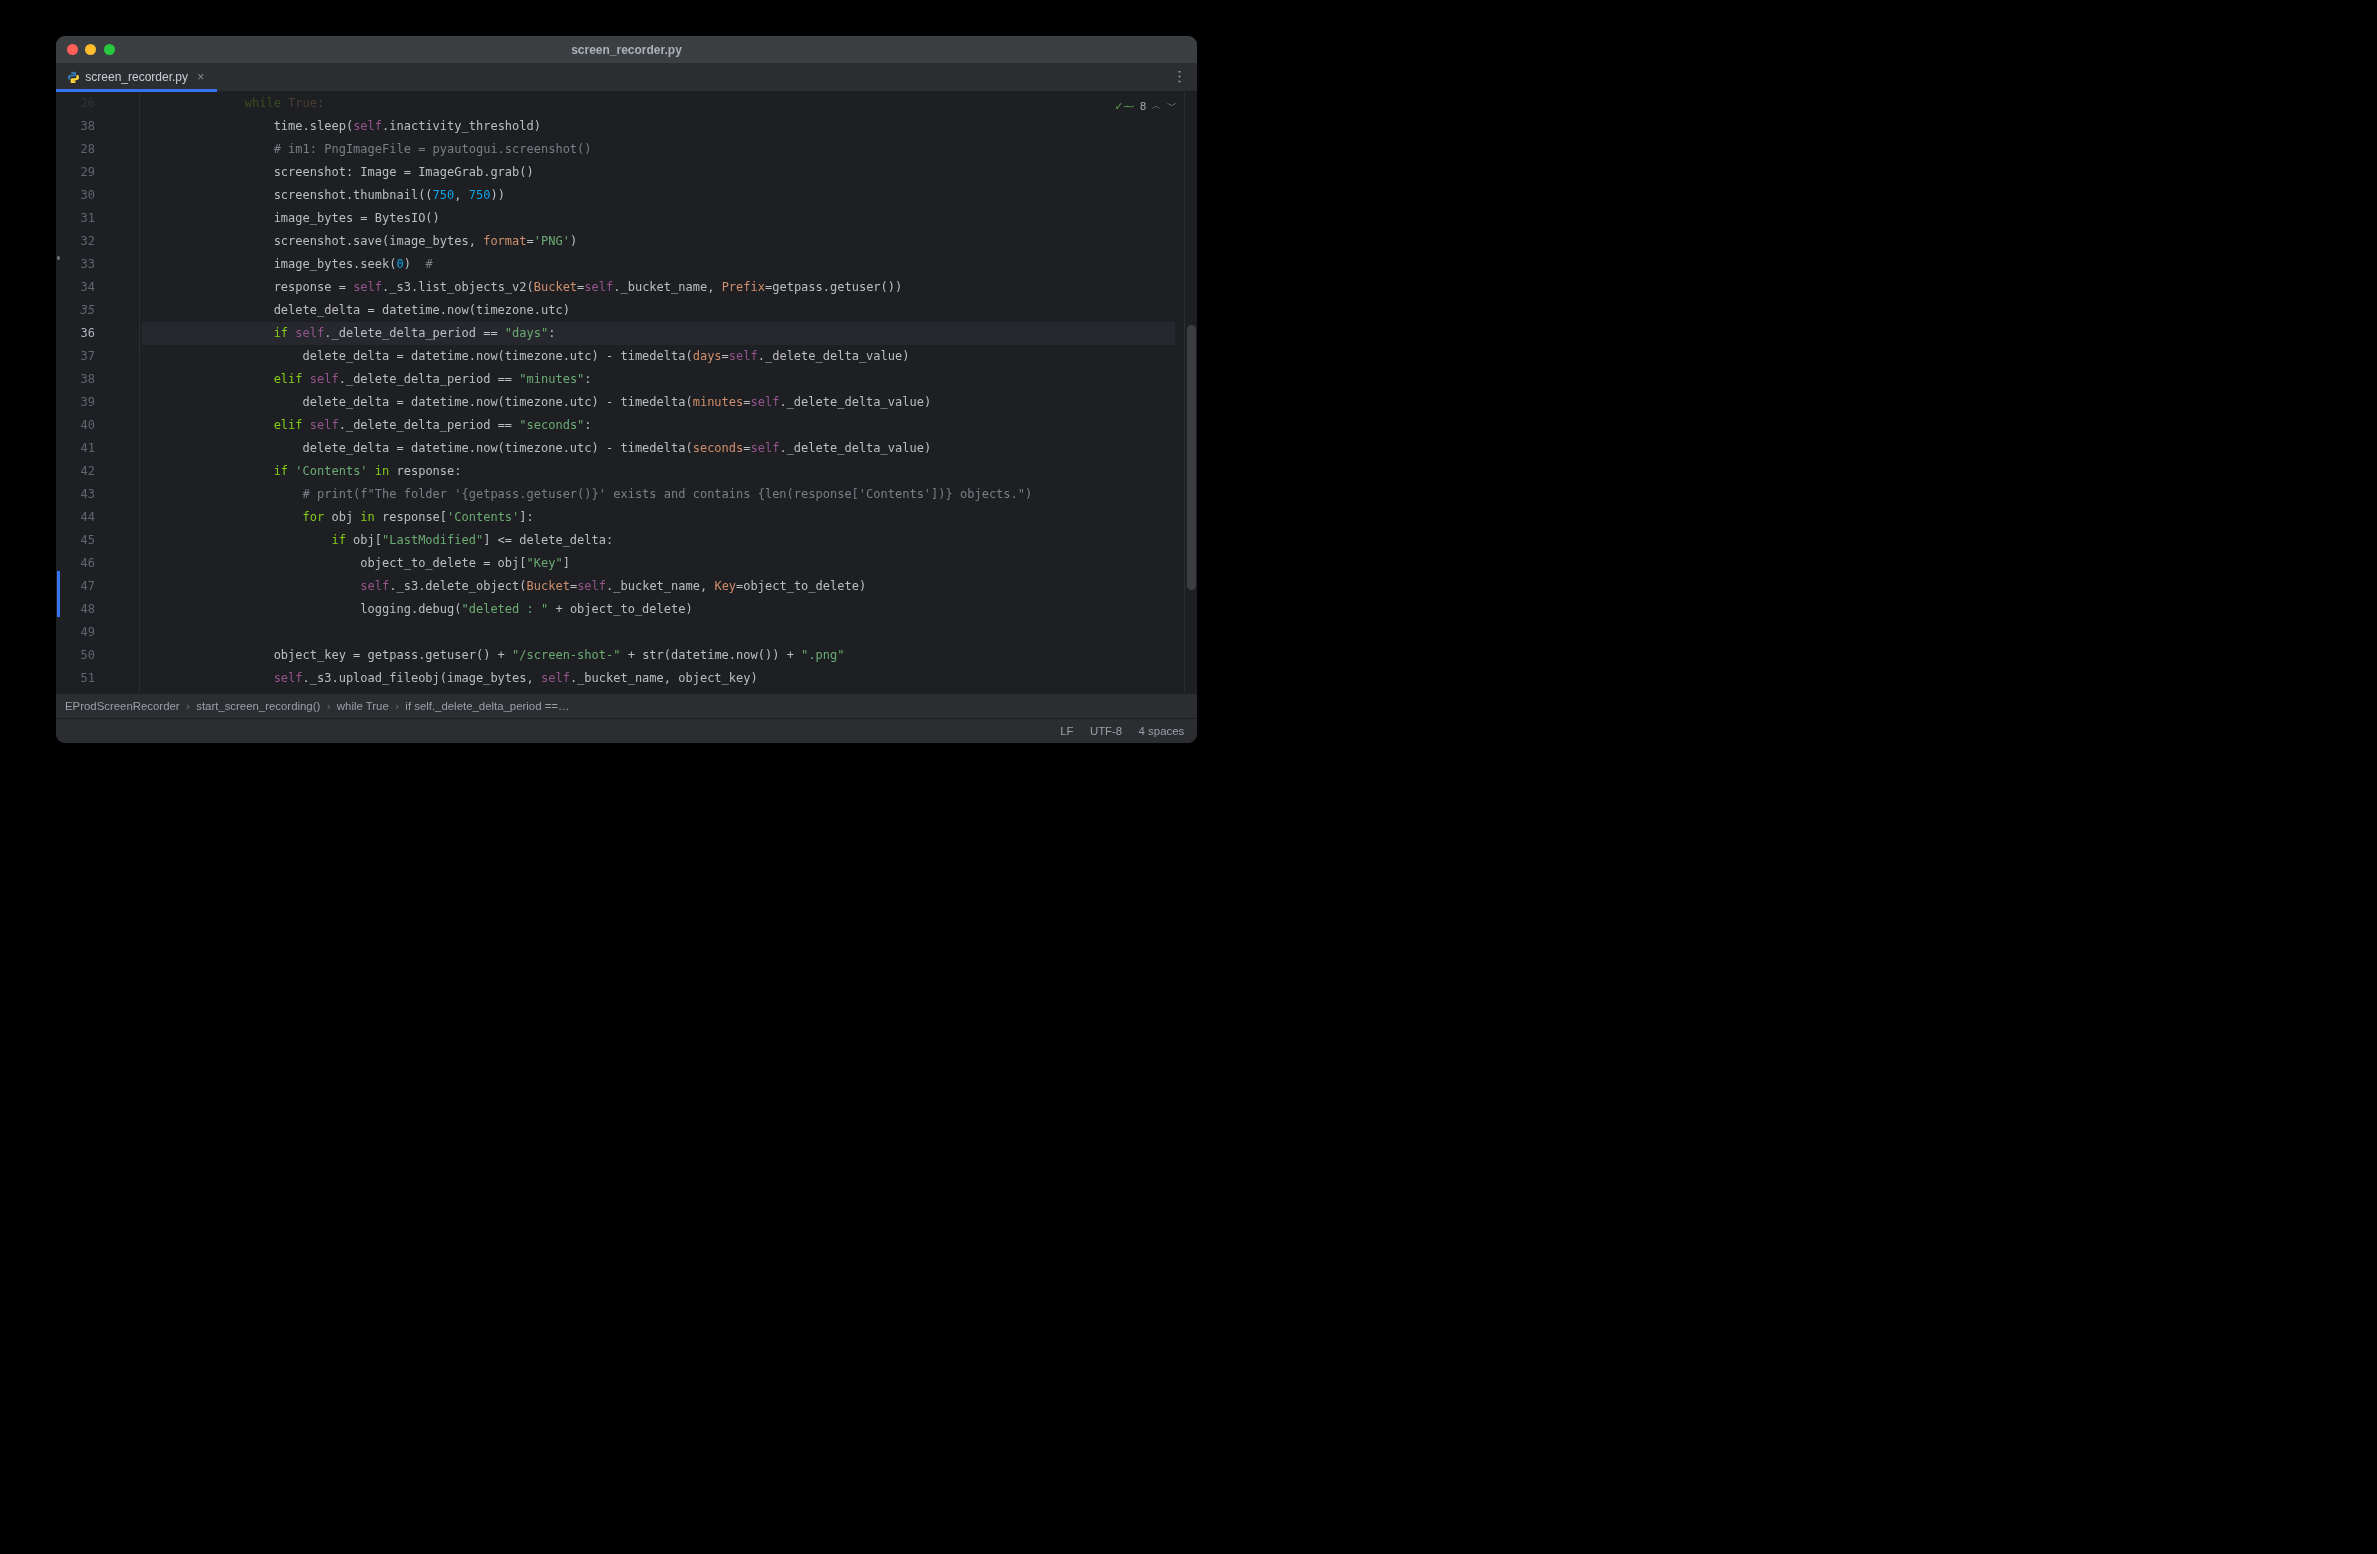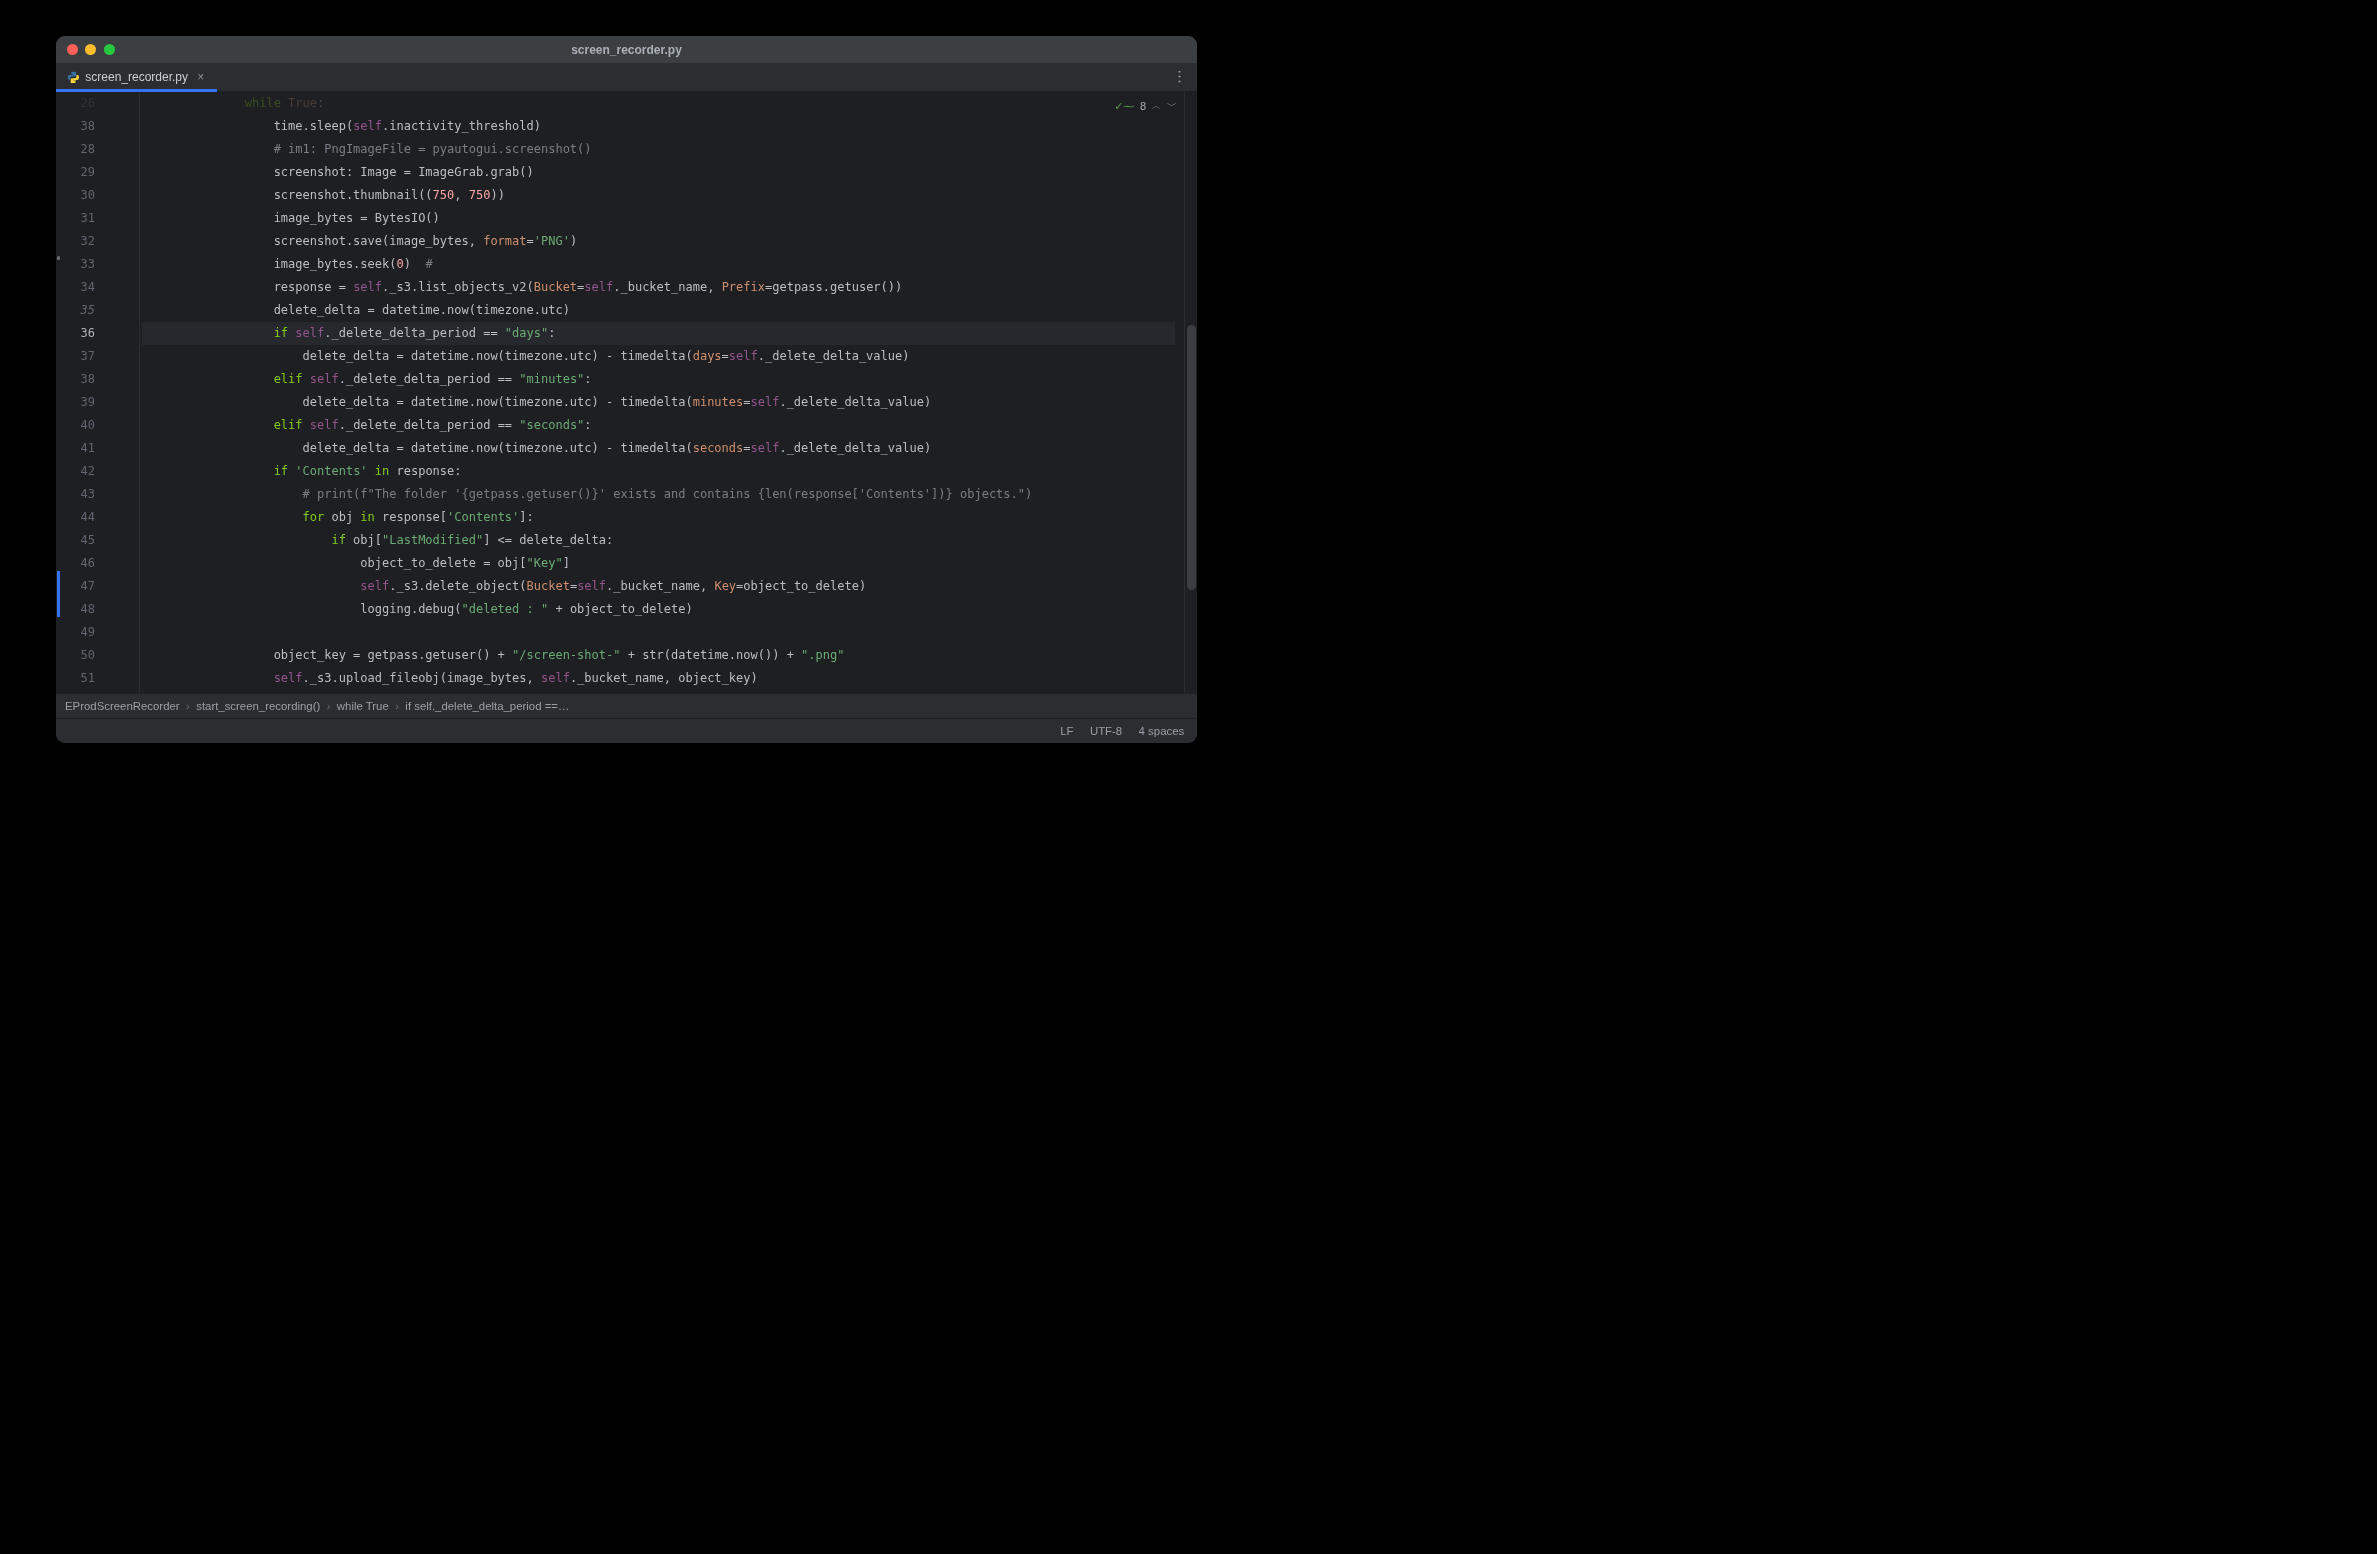--- a/index.html
+++ b/index.html
@@ -65,21 +65,21 @@
   .fold-col{ width:36px; background:#1e1f22; border-right:0.9px solid #2b2d30;}
   .mod-bar{ position:absolute; left:0.9px; width:2.7px; background:#3574f0;}
   .code{
     flex:1; font-family:ui-monospace,Menlo,Consolas,monospace;
     font-size:12px; line-height:23px; color:#bcbec4; white-space:pre;
     padding-left:1.8px; position:relative; overflow:hidden;
   }
   .code .row{height:23px; padding-left:1.8px;}
   .row.hl{ background:#26282e; margin-right:9px;}
   .c-kw{color:#84cc16;} .c-self{color:#94558d;} .c-str{color:#6aab73;}
-  .c-num{color:#fca5a5;} .c-cmt{color:#7a7e85;} .c-bool{color:#cf8e6d;}
+  .c-num{color:#0ea5e9;} .c-cmt{color:#7a7e85;} .c-bool{color:#cf8e6d;}
   .c-fn{color:#bcbec4;} .c-named{color:#cf8e6d;}
   .minimap{
     width:12.8px; background:#1e1f22; border-left:0.9px solid #2b2d30;
     position:relative;
   }
   .scrollbar{
     position:absolute; right:0.9px; width:9px; top:233px; height:265px;
     background:#4e5157; border-radius:4.6px; opacity:.6;
   }
   .hints{

